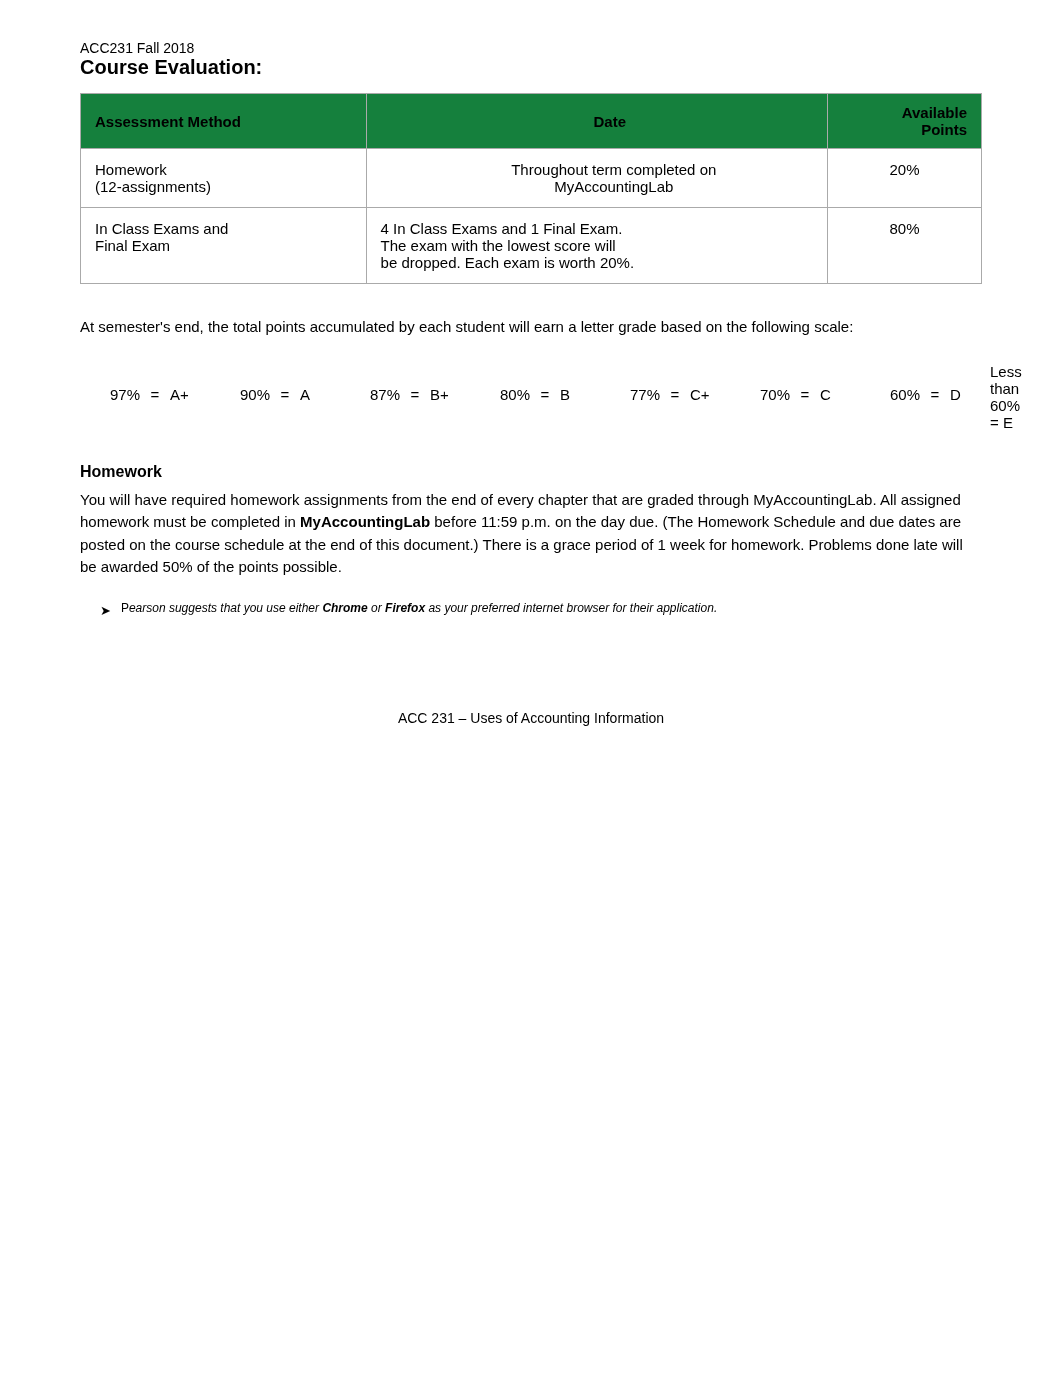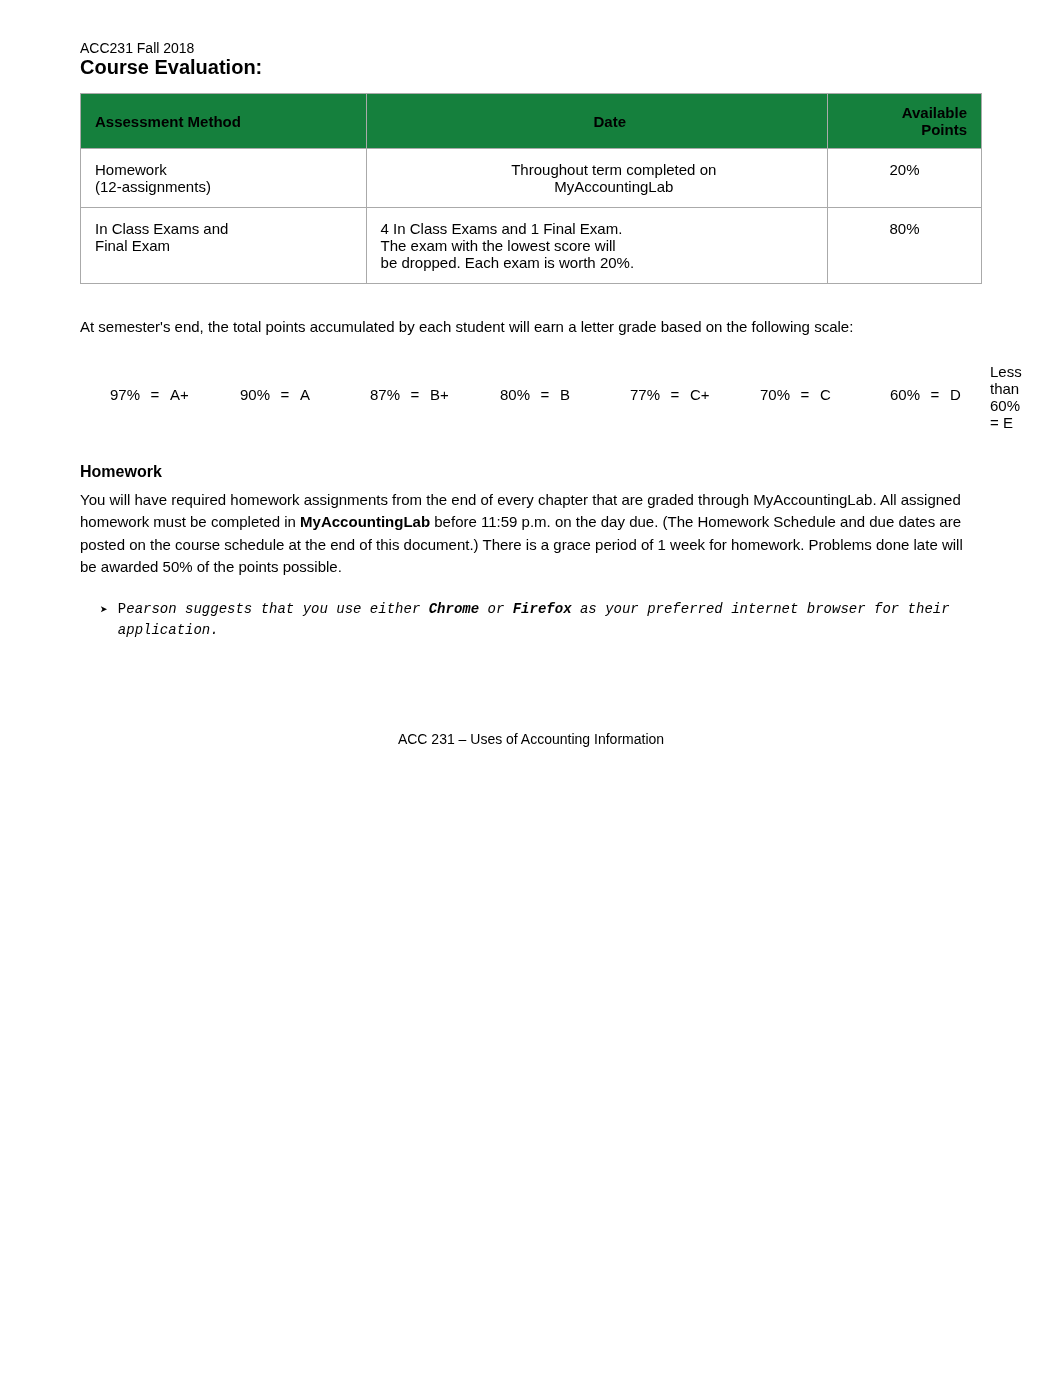--- a/index.html
+++ b/index.html
@@ -121,22 +121,22 @@
       font-weight: bold;
       font-size: 16px;
       margin-bottom: 8px;
       font-family: Arial, sans-serif;
     }
 
     .bullet-list {
       list-style: none;
       padding-left: 20px;
       margin-top: 14px;
-      font-family: Liberation Mono, monospace;
-      font-size: 14px;
+      font-family: Liberation Sans, sans-serif;
+      font-size: 12px;
     }
 
     .bullet-list li {
       display: flex;
       align-items: flex-start;
       margin-bottom: 12px;
       line-height: 1.5;
     }
 
     .bullet-list li::before {

